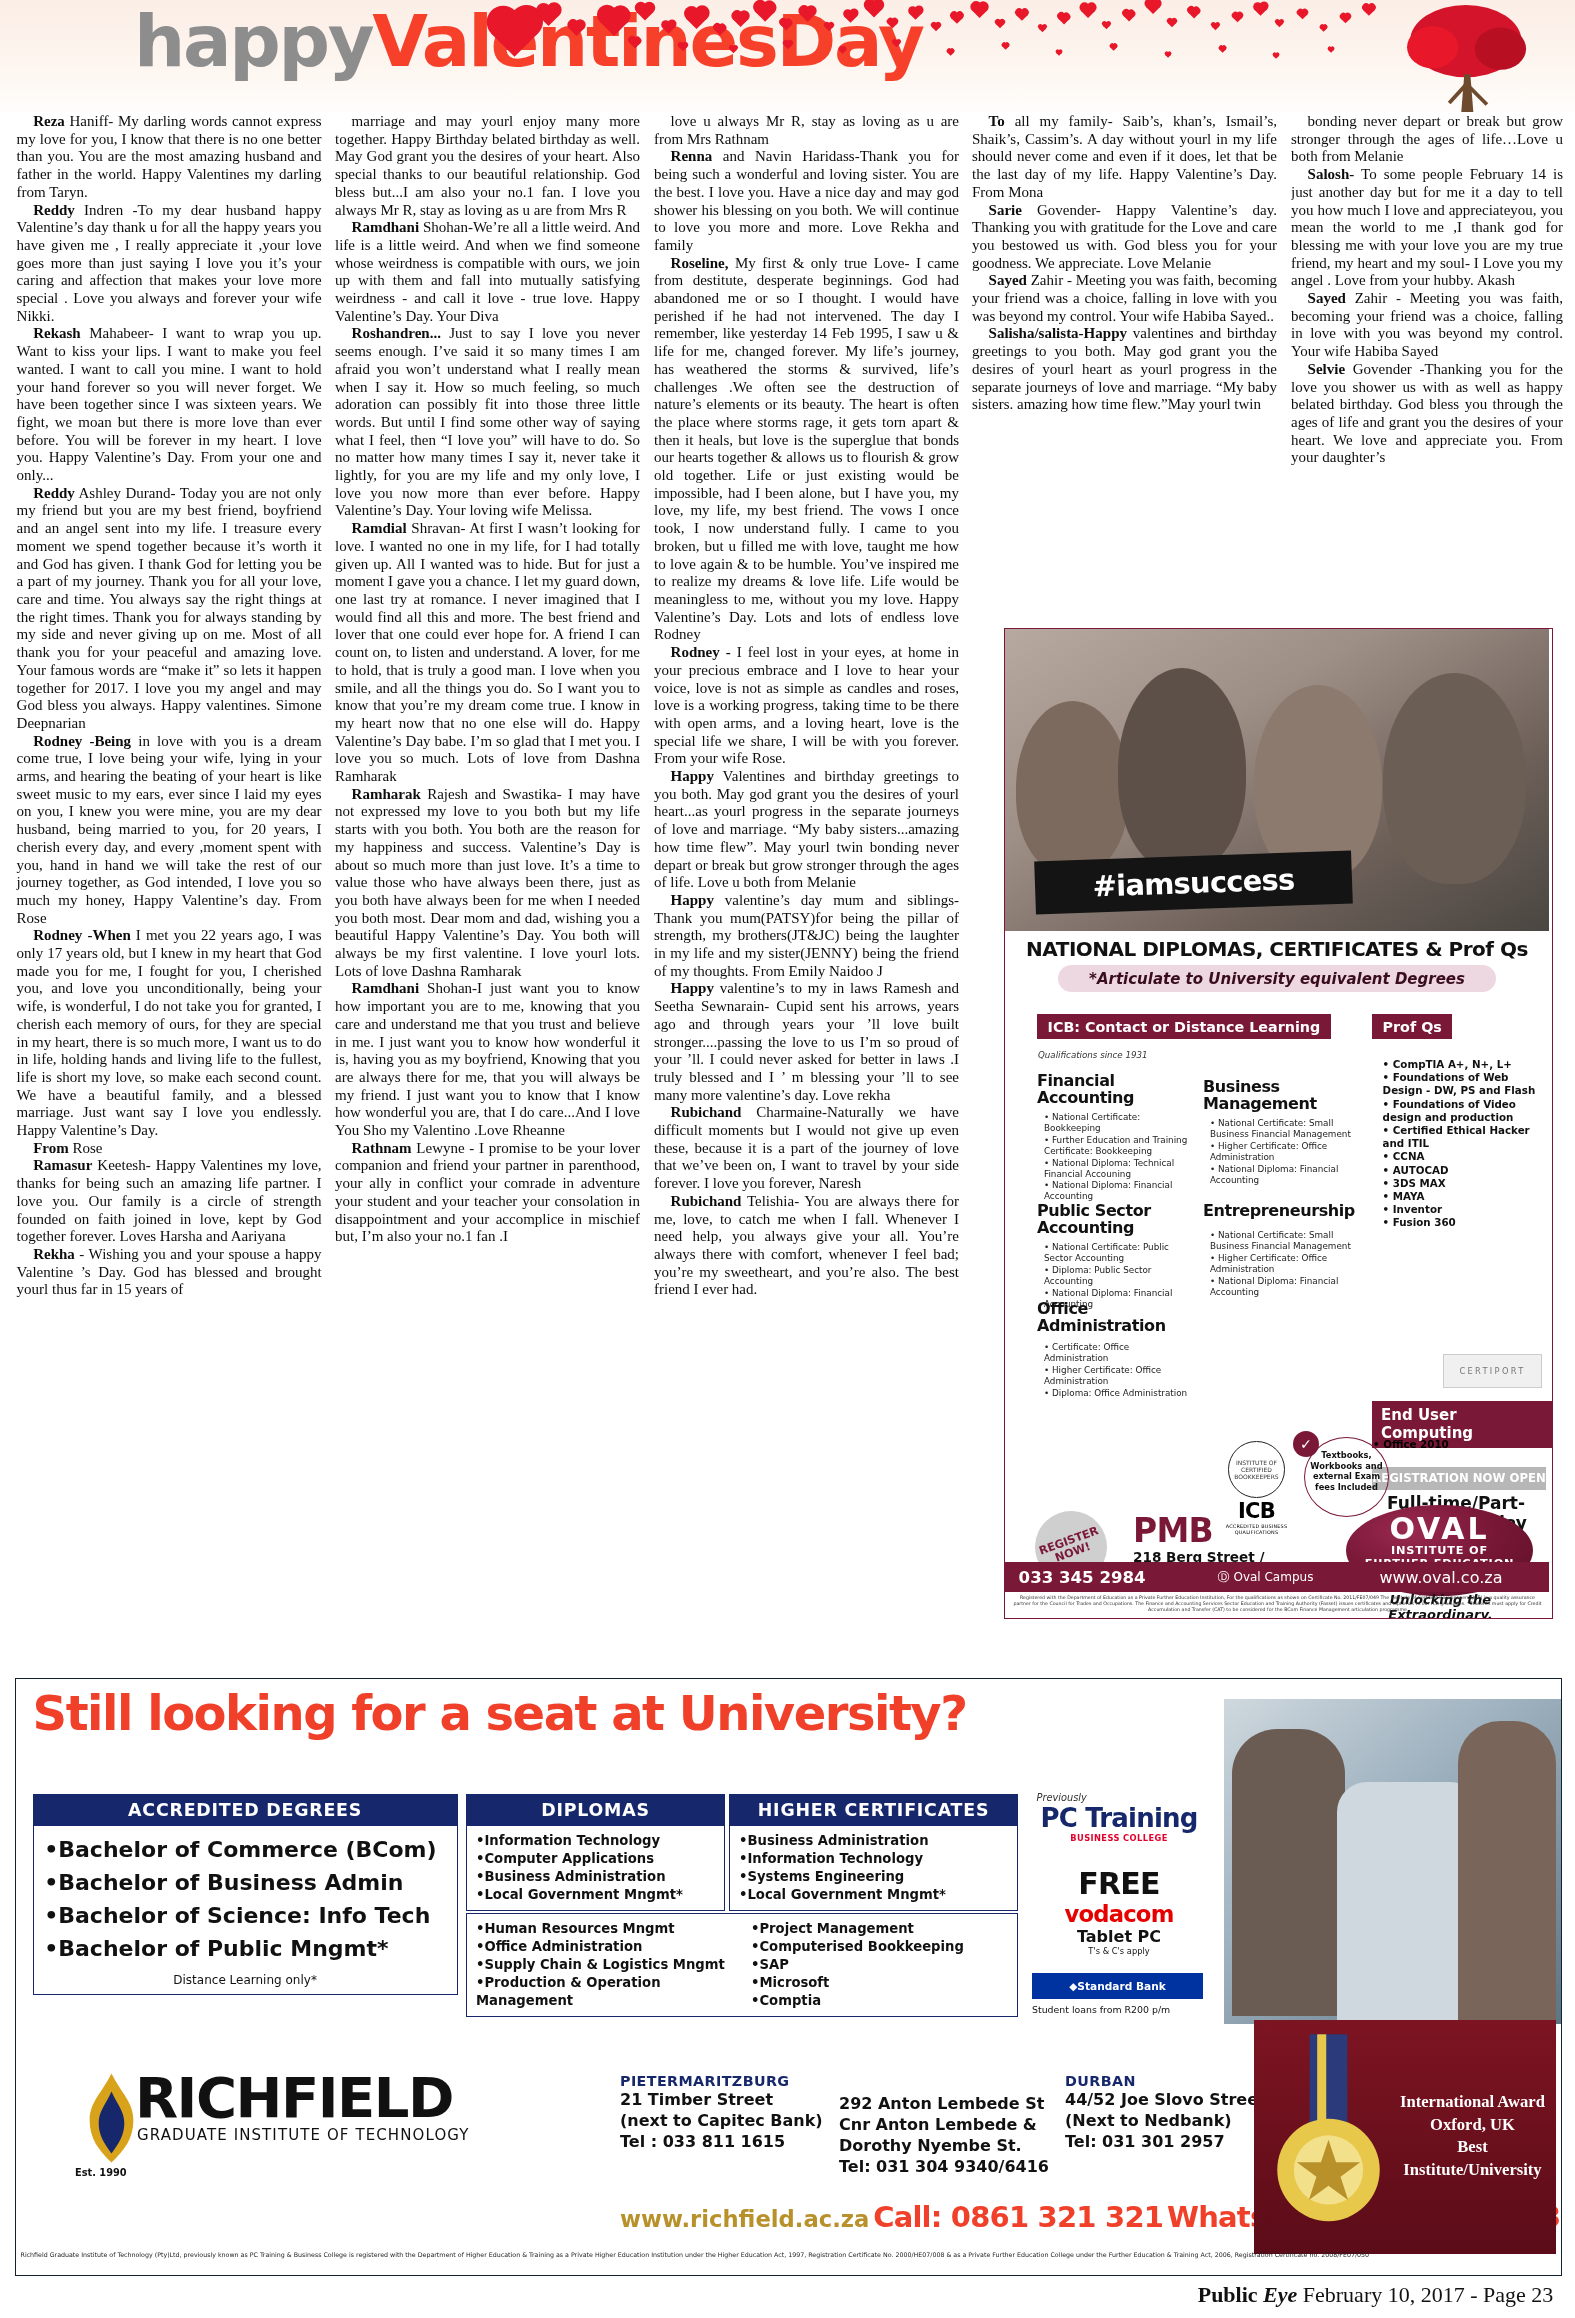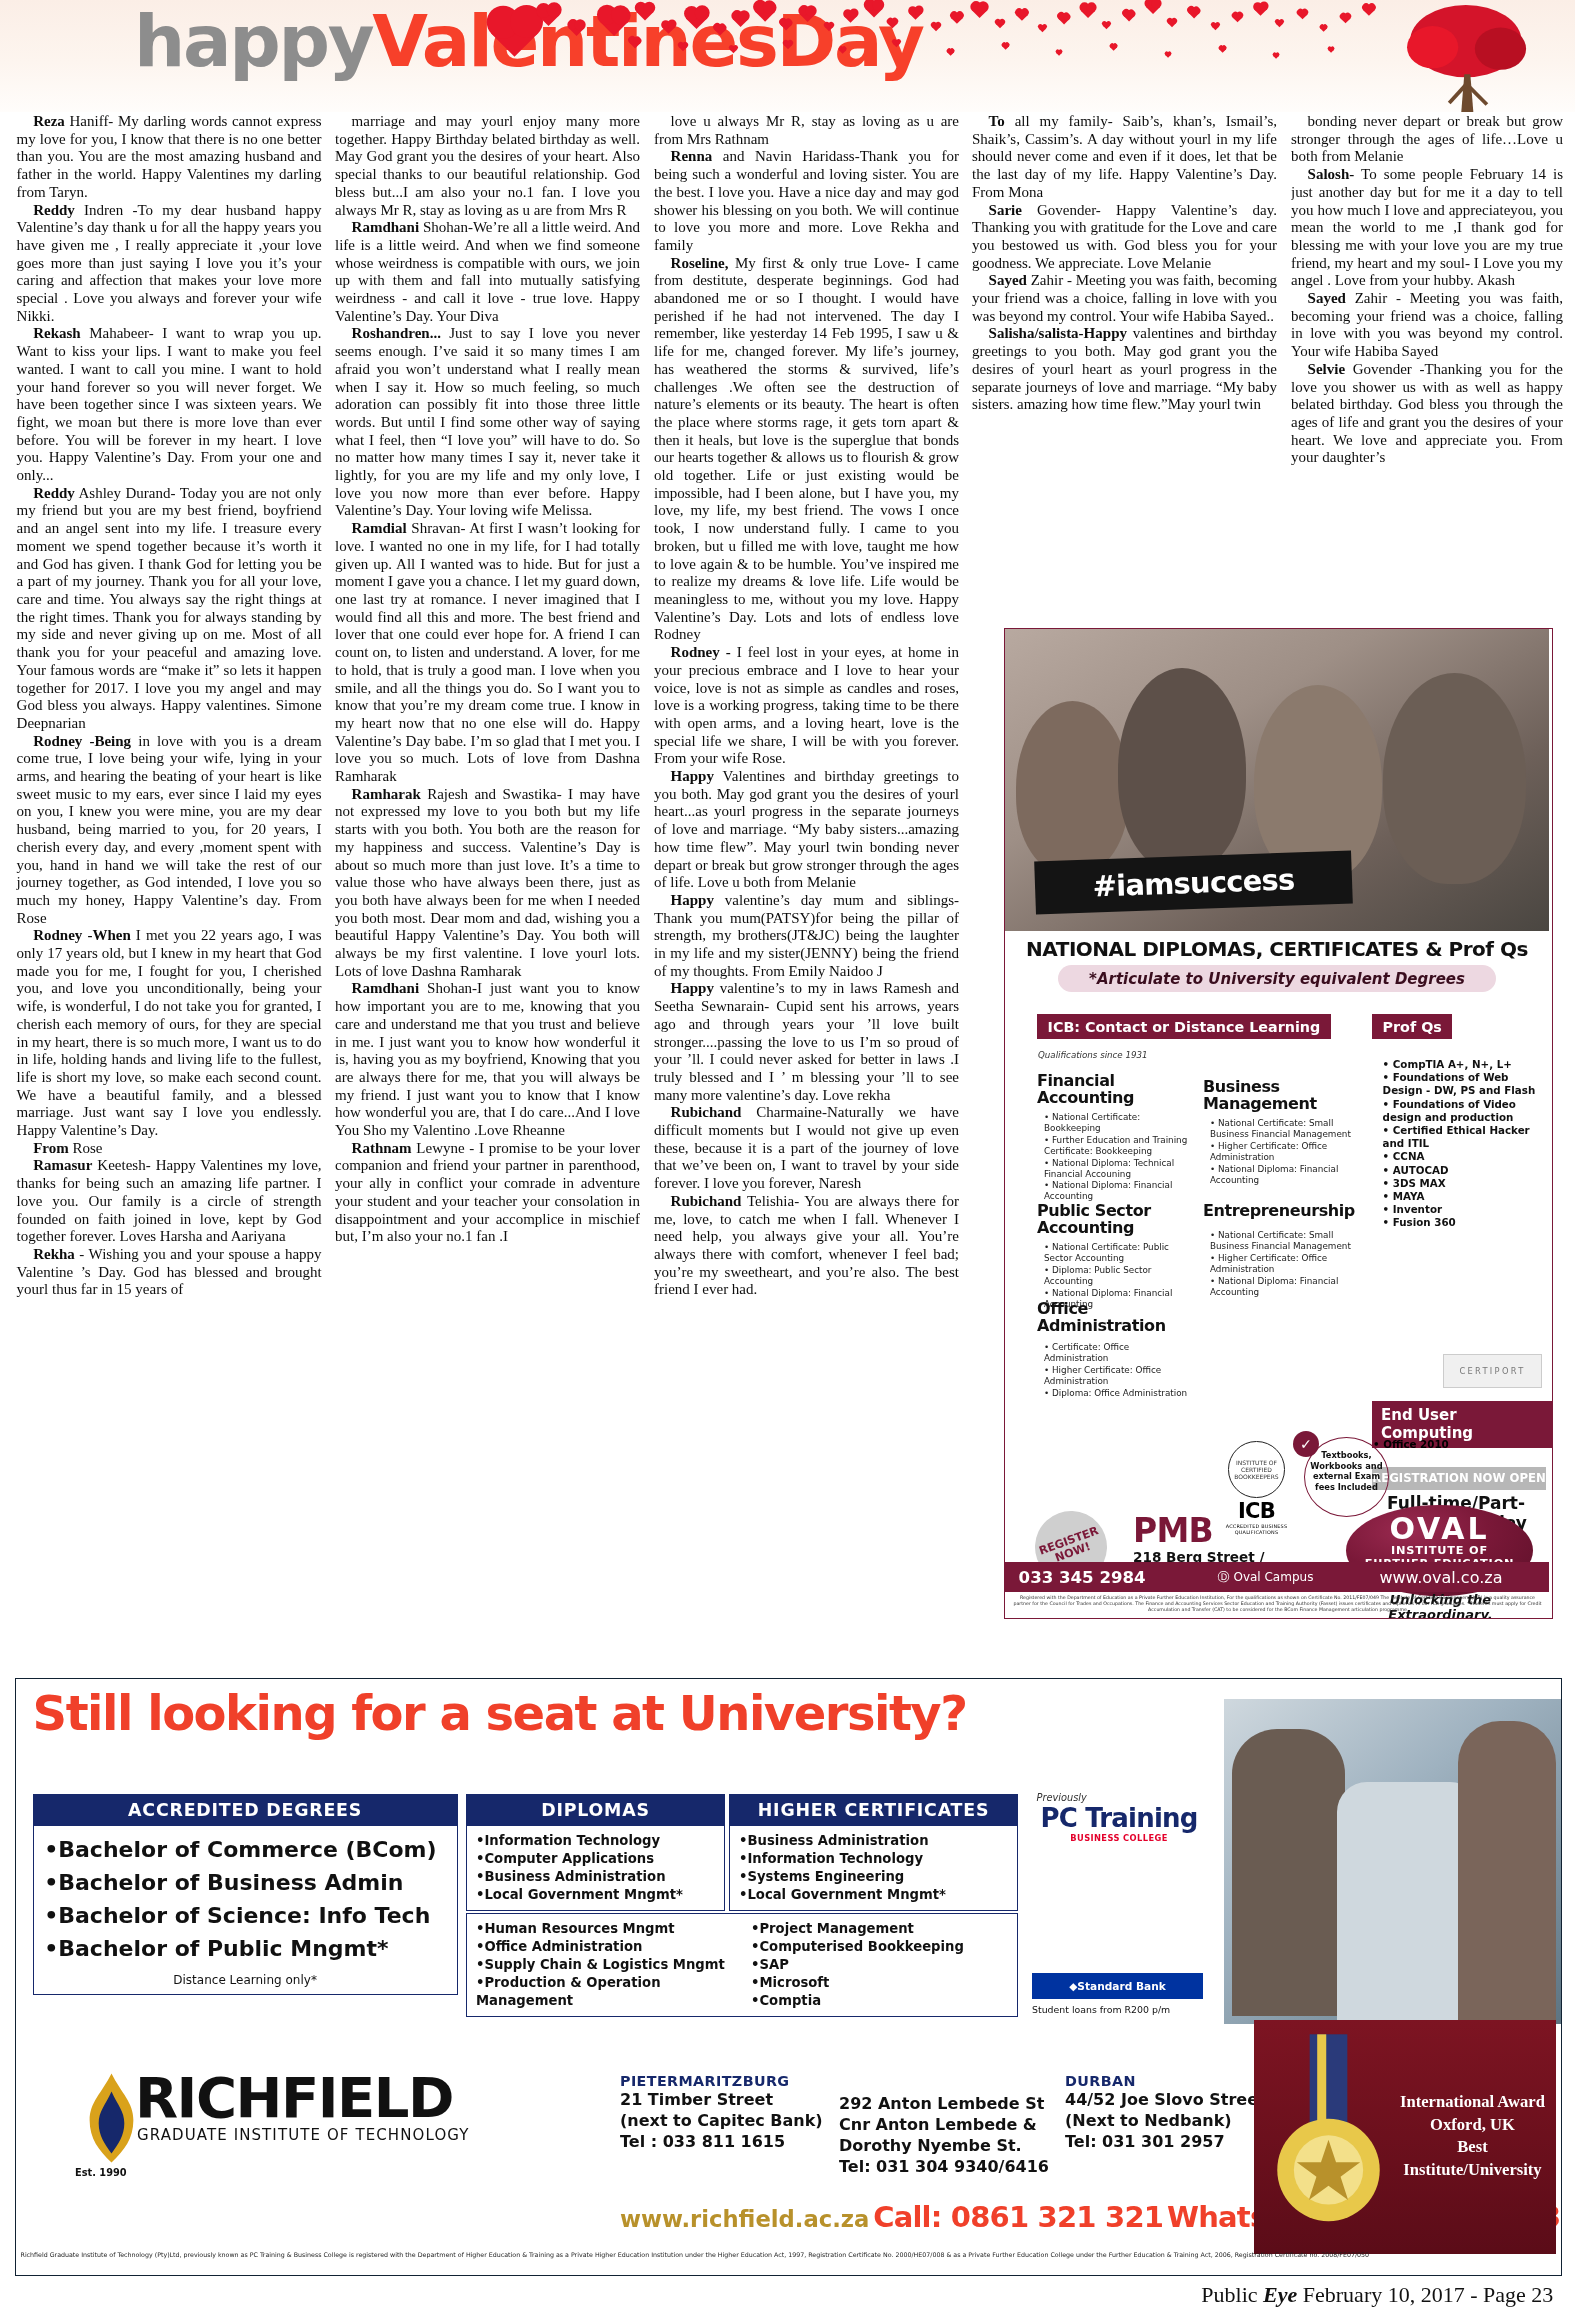--- a/index.html
+++ b/index.html
@@ -155,21 +155,21 @@
   #award .medal{position:absolute;left:18px;top:13.6px;width:113px;height:204px;}
   #award .txt{position:absolute;left:139px;top:71px;width:159px;text-align:center;
     font-family:"Liberation Serif",serif;font-size:16.6px;font-weight:700;line-height:22.7px;}
   #rich-fine{position:absolute;left:4.5px;top:572px;width:1533px;font-size:6.3px;color:#222;
     font-family:"DejaVu Sans",sans-serif;}
 
   
   #footer{position:absolute;left:0;top:2277px;width:1576px;height:42px;}
   #footer-txt{position:absolute;right:22.7px;top:4.5px;font-size:22px;color:#111;
     font-family:"Liberation Serif",serif;}
-  #footer-txt .pe{font-weight:400;margin-left:21px;}
+  #footer-txt .pe{font-weight:700;margin-left:21px;}
   #footer-txt .eye{font-style:italic;font-weight:700;}
 </style>
 </head>
 <body>
 
 <div id="masthead">
   <div id="masthead-title">
     <span class="w1">happy</span><span class="w2">ValentinesDay</span>
   </div>
   <div id="hearts">
@@ -442,20 +442,26 @@
           <li>Comptia</li>
         </ul>
     </div>
   </div>
 
   <div id="pctrain">
     <div class="prev">Previously</div>
     <div class="pc">PC Training</div>
     <div class="bc">BUSINESS COLLEGE</div>
   </div>
+  <div id="free">
+    <div class="f">FREE</div>
+    <div class="vc">vodacom</div>
+    <div class="tb">Tablet PC</div>
+    <div class="tc">T's &amp; C's apply</div>
+  </div>
   <div id="stdbank">◆ <span>Standard Bank</span></div>
   <div id="stloans">Student loans from R200 p/m</div>
 
   <div id="rich-photo">
     <div style="position:absolute;left:7.6px;top:30px;width:113px;height:287px;background:#6a5c52;border-radius:45px 45px 0 0;"></div>
     <div style="position:absolute;left:113px;top:83px;width:143px;height:242px;background:#cfd8de;border-radius:30px 30px 0 0;"></div>
     <div style="position:absolute;left:234px;top:22.7px;width:98px;height:302px;background:#7a655a;border-radius:42px 42px 0 0;"></div>
   </div>
 
   <div id="rich-logo">

